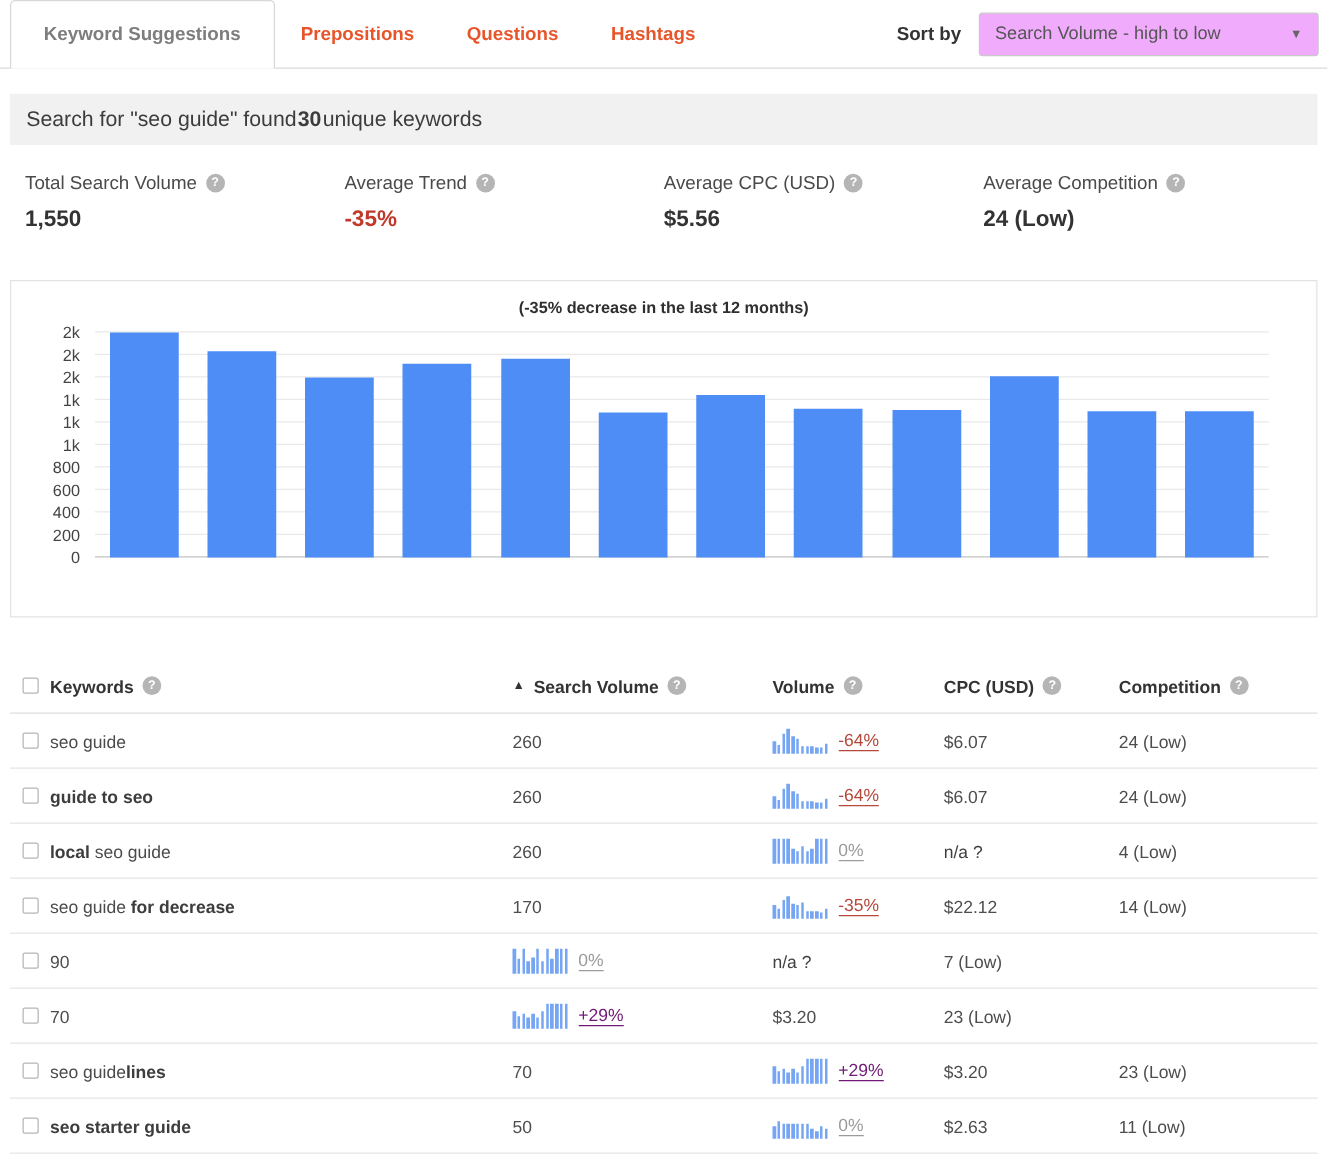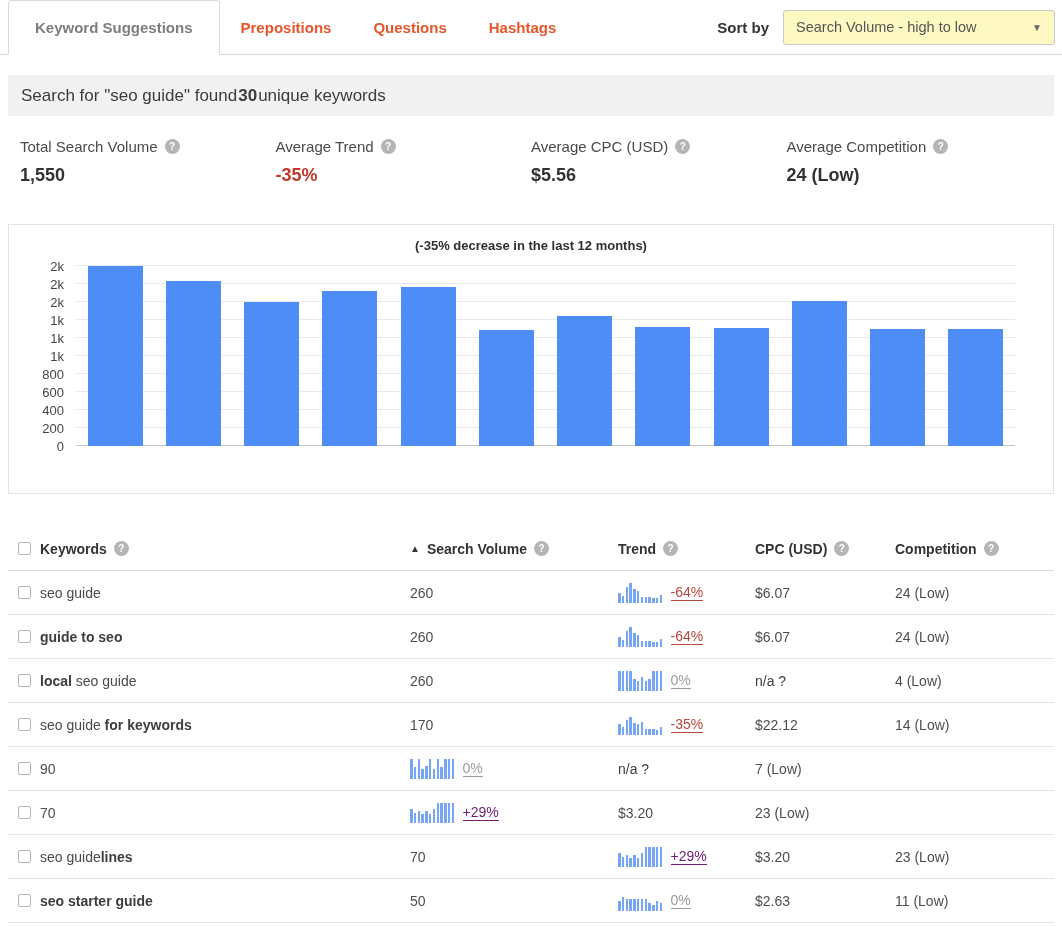--- a/index.html
+++ b/index.html
@@ -6,21 +6,21 @@
   body { background:#fff; font-family:"Liberation Sans", sans-serif; }
   .page { width:1062px; height:926px; background:#fff; overflow:hidden; position:relative; }
 
   
   .tabbar { display:flex; align-items:stretch; height:55px; border-bottom:1px solid #d9d9d9; padding-left:8px; }
   .tab { display:flex; align-items:center; font-size:15px; font-weight:700; cursor:pointer; }
   .tab.active { border:1px solid #d9d9d9; border-bottom:1px solid #fff; margin-bottom:-1px; border-radius:4px 4px 0 0; padding:0 26px; color:#7d7d7d; background:#fff; z-index:2; }
   .tab.orange { padding:0 21px; color:#e8552a; }
   .sort-area { margin-left:auto; display:flex; align-items:center; gap:14px; padding-right:7px; }
   .sort-label { font-weight:700; color:#333; font-size:15px; }
-  .sort-select { width:272px; height:35px; border:1px solid #c9c9c9; border-radius:3px; display:flex; align-items:center; justify-content:space-between; padding:0 12px; color:#555; font-size:14.5px; background:#fef9c3; cursor:pointer; }
+  .sort-select { width:272px; height:35px; border:1px solid #c9c9c9; border-radius:3px; display:flex; align-items:center; justify-content:space-between; padding:0 12px; color:#555; font-size:14.5px; background:#f0abfc; cursor:pointer; }
   .caret { color:#666; font-size:10px; }
 
   
   .banner { margin:20px 8px 0; background:#f1f1f1; height:41px; display:flex; align-items:center; padding:0 13px; font-size:17px; color:#3c3c3c; }
   .banner b { margin:0 1px; }
 
   
   .stats { display:flex; margin-top:22px; padding:0 20px; }
   .stat { width:263px; }
   .stat-label { display:flex; align-items:center; gap:7px; font-size:15px; color:#4a4a4a; }
@@ -166,21 +166,21 @@
       <div class="hcell">
         <span>Keywords</span>
         <span class="help-icon">?</span>
       </div>
       <div class="hcell">
         <span class="sort-arrow">▲</span>
         <span>Search Volume</span>
         <span class="help-icon">?</span>
       </div>
       <div class="hcell">
-        <span>Trend</span>
+        <span>Volume</span>
         <span class="help-icon">?</span>
       </div>
       <div class="hcell">
         <span>CPC (USD)</span>
         <span class="help-icon">?</span>
       </div>
       <div class="hcell">
         <span>Competition</span>
         <span class="help-icon">?</span>
       </div>
@@ -253,21 +253,21 @@
               <i style="height: 20px;"></i>
               <i style="height: 20px;"></i>
             </span>
             <span class="pct flat">0%</span>
           </div>
           <div class="cpc na">n/a ?</div>
           <div>4 (Low)</div>
         </div>
         <div class="trow tr">
           <span class="checkbox"></span>
-          <div class="kw"><span>seo guide </span><b>for keywords</b></div>
+          <div class="kw"><span>seo guide </span><b>for decrease</b></div>
           <div>170</div>
           <div class="trend-cell">
             <span class="spark">
               <i style="height: 10.4px;"></i>
               <i style="height: 7.6px;"></i>
               <i style="height: 14.4px;"></i>
               <i style="height: 17.6px;"></i>
               <i style="height: 11.6px;"></i>
               <i style="height: 10.4px;"></i>
               <i style="height: 12.4px;"></i>

